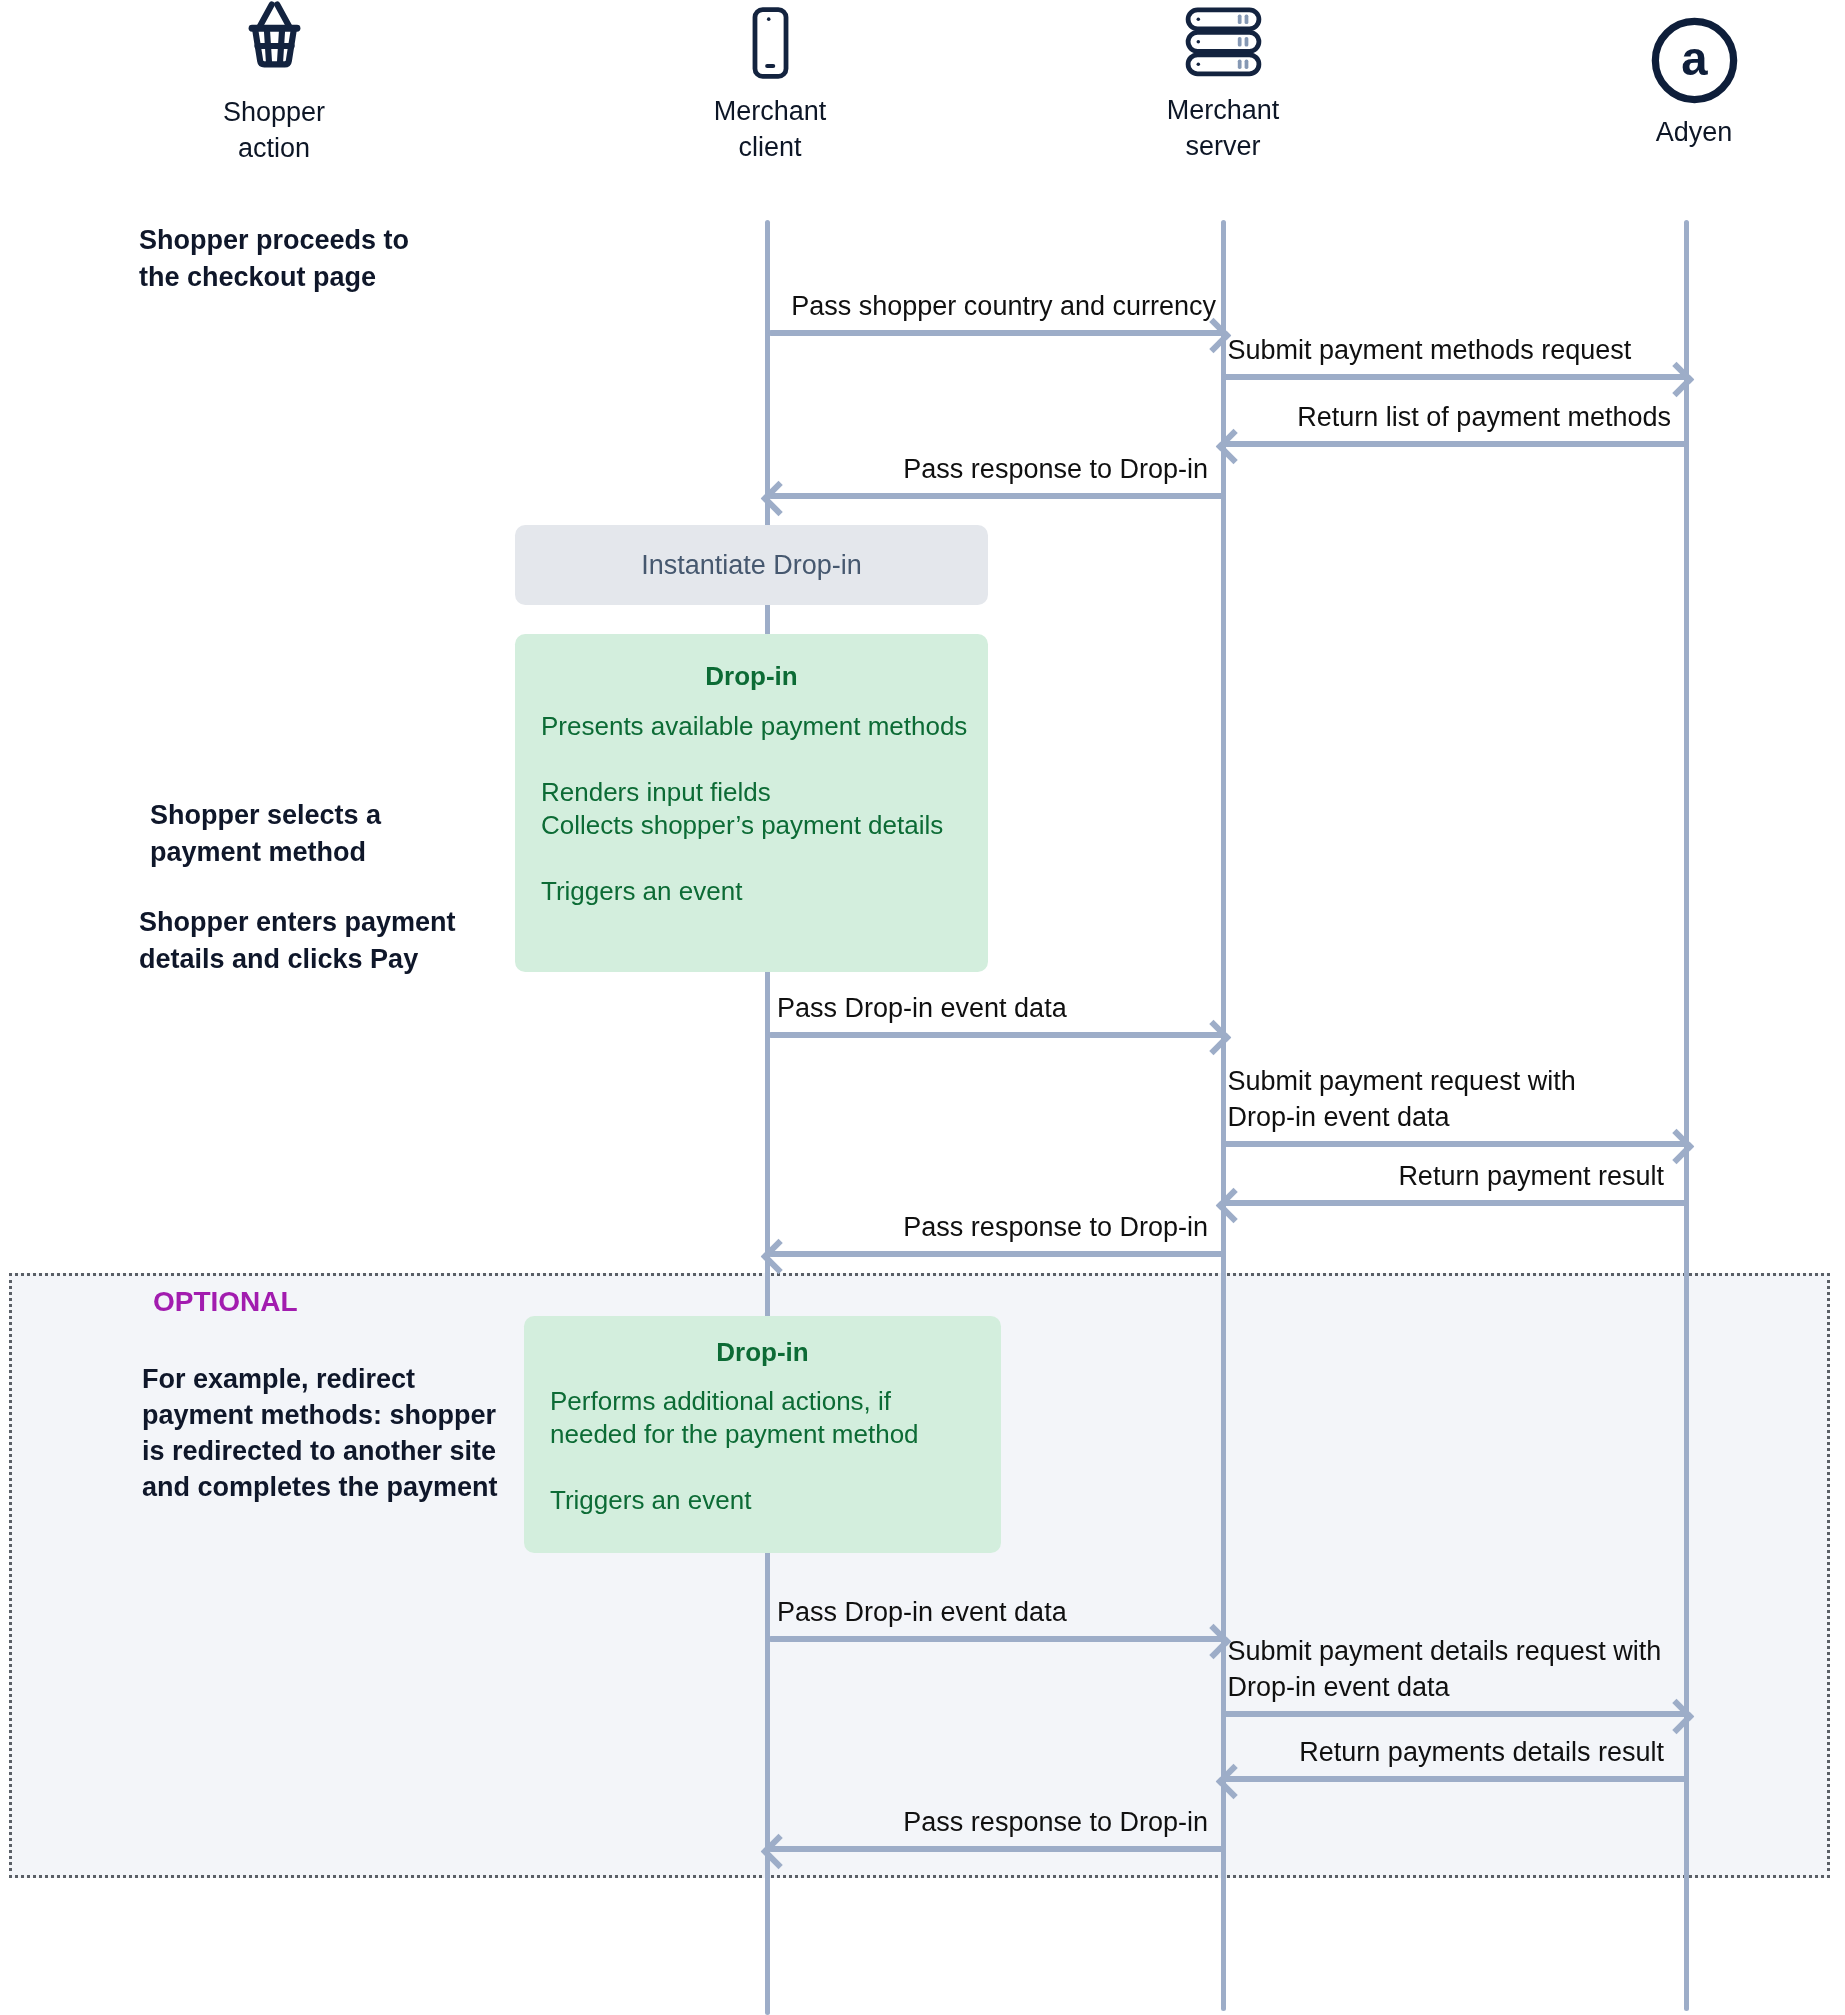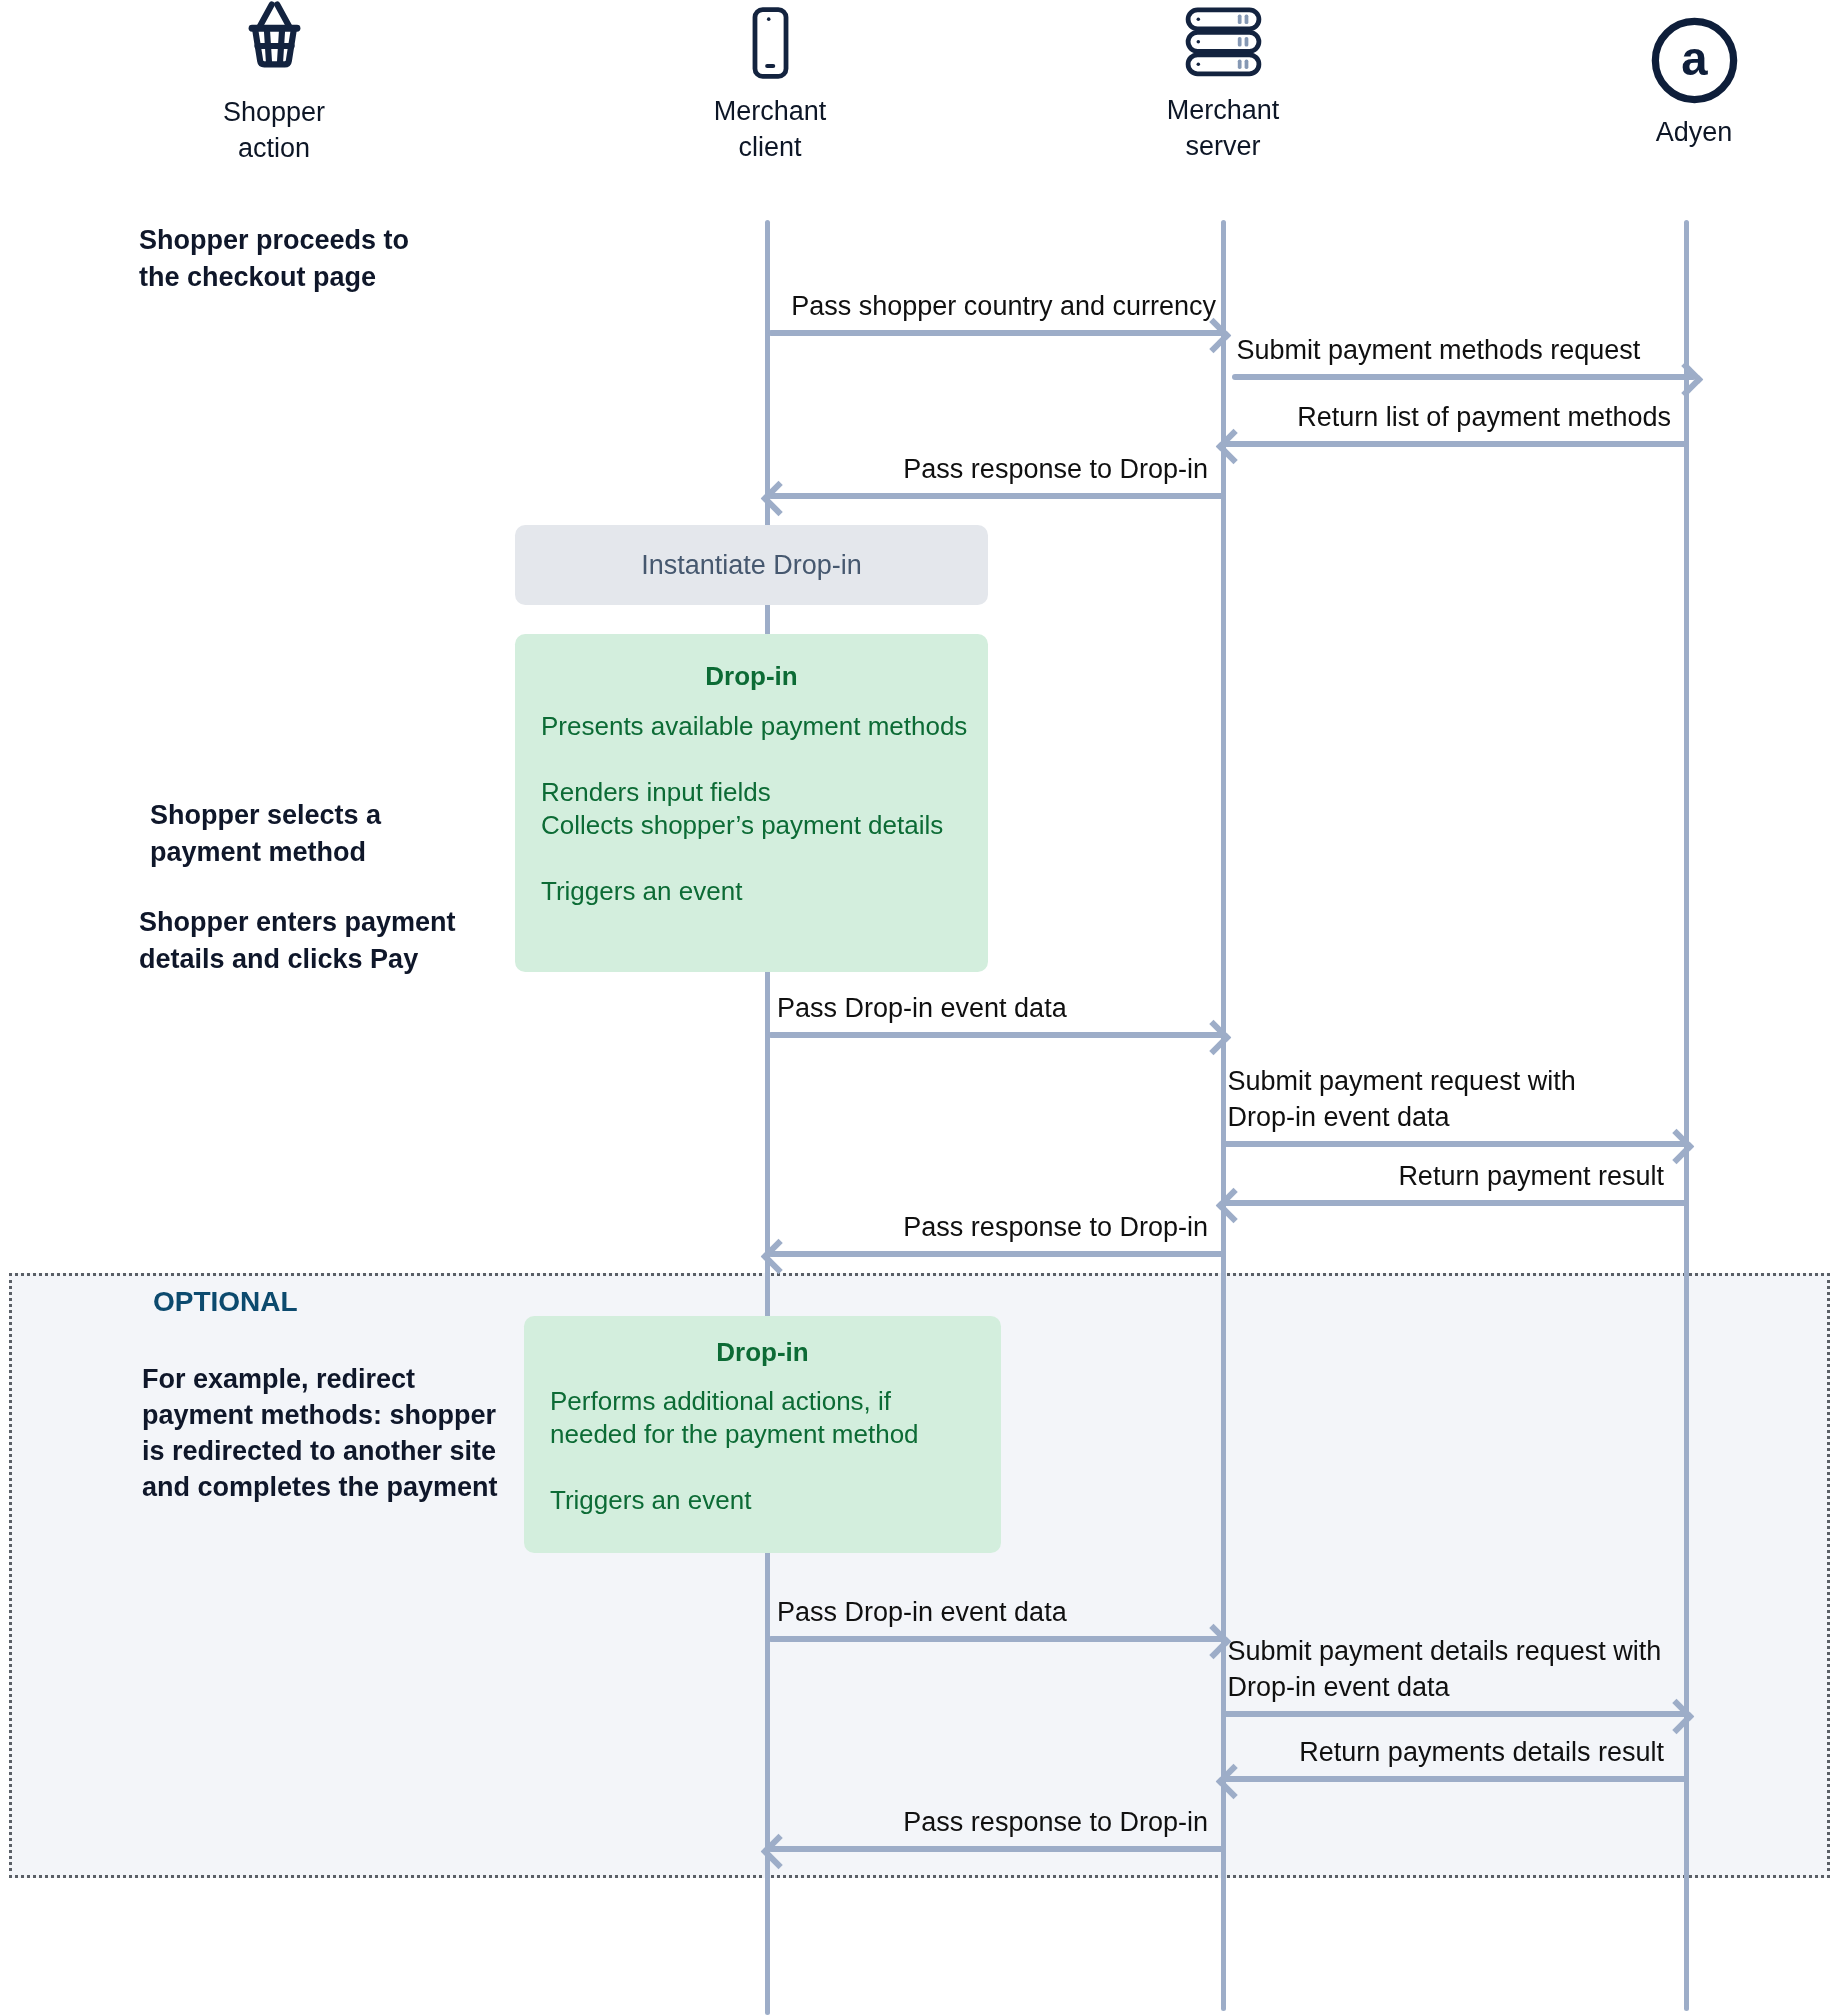--- a/index.html
+++ b/index.html
@@ -9,21 +9,21 @@
   }
   
   .actor{position:absolute;top:0;width:170px;display:flex;flex-direction:column;align-items:center;}
   .actor .alabel{font-size:27px;line-height:36px;text-align:center;color:#0d1626;}
   .icon{display:block;}
   
   .lifeline{position:absolute;width:5.1px;border-radius:3.4px;background:#9dadc8;z-index:2;}
   
   .optional{position:absolute;left:9px;top:1273px;width:1821px;height:605px;
     background:#f3f5f9;border:3.4px dotted #5a5f66;box-sizing:border-box;z-index:1;}
-  .optional-title{position:absolute;left:153px;top:1286px;font-size:28px;font-weight:bold;color:#0c4a6e;z-index:3;}
+  .optional-title{position:absolute;left:153px;top:1286px;font-size:28px;font-weight:bold;color:#a21caf;z-index:3;}
   
   .side{position:absolute;font-size:27px;font-weight:bold;line-height:37px;color:#0f172a;z-index:3;}
   
   .msg{position:absolute;height:6.2px;z-index:3;}
   .msg .line{position:absolute;left:0;right:0;top:0;height:6.2px;background:#9dadc8;border-radius:3.4px;}
   .msg .head{position:absolute;width:19px;height:19px;top:-6.8px;
     border-top:6.2px solid #9dadc8;border-right:6.2px solid #9dadc8;}
   .msg.dir-right .head{right:-2.3px;transform:rotate(45deg);}
   .msg.dir-left  .head{left:-2.3px;transform:rotate(-135deg);}
   .msg .label{position:absolute;bottom:12.5px;font-size:27px;line-height:36px;color:#101010;}
@@ -105,21 +105,21 @@
   <div class="side" style="left:139px;top:904px;width:329px;">Shopper enters payment details and clicks Pay</div>
   <div class="optional-title">OPTIONAL</div>
   <div class="side" style="left:142px;top:1361px;width:363px;line-height:36px;">For example, redirect payment methods: shopper is redirected to another site and completes the payment</div>
 
   <div class="msg dir-right" style="left:768px;top:330px;width:456px;">
     <div class="label lbl-right" style="right:8px;">Pass shopper country and currency</div>
     <div class="line"></div>
       <div class="head"></div>
   </div>
 
-  <div class="msg dir-right" style="left:1223px;top:374px;width:464px;margin-left:9px;">
+  <div class="msg dir-right" style="left:1223px;top:374px;width:464px;">
     <div class="label lbl-left" style="left:4.5px;">Submit  payment methods request</div>
     <div class="line"></div>
       <div class="head"></div>
   </div>
 
   <div class="msg dir-left" style="left:1223px;top:441px;width:464px;">
     <div class="label lbl-right" style="right:16px;">Return list of payment methods</div>
     <div class="line"></div>
       <div class="head"></div>
   </div>

